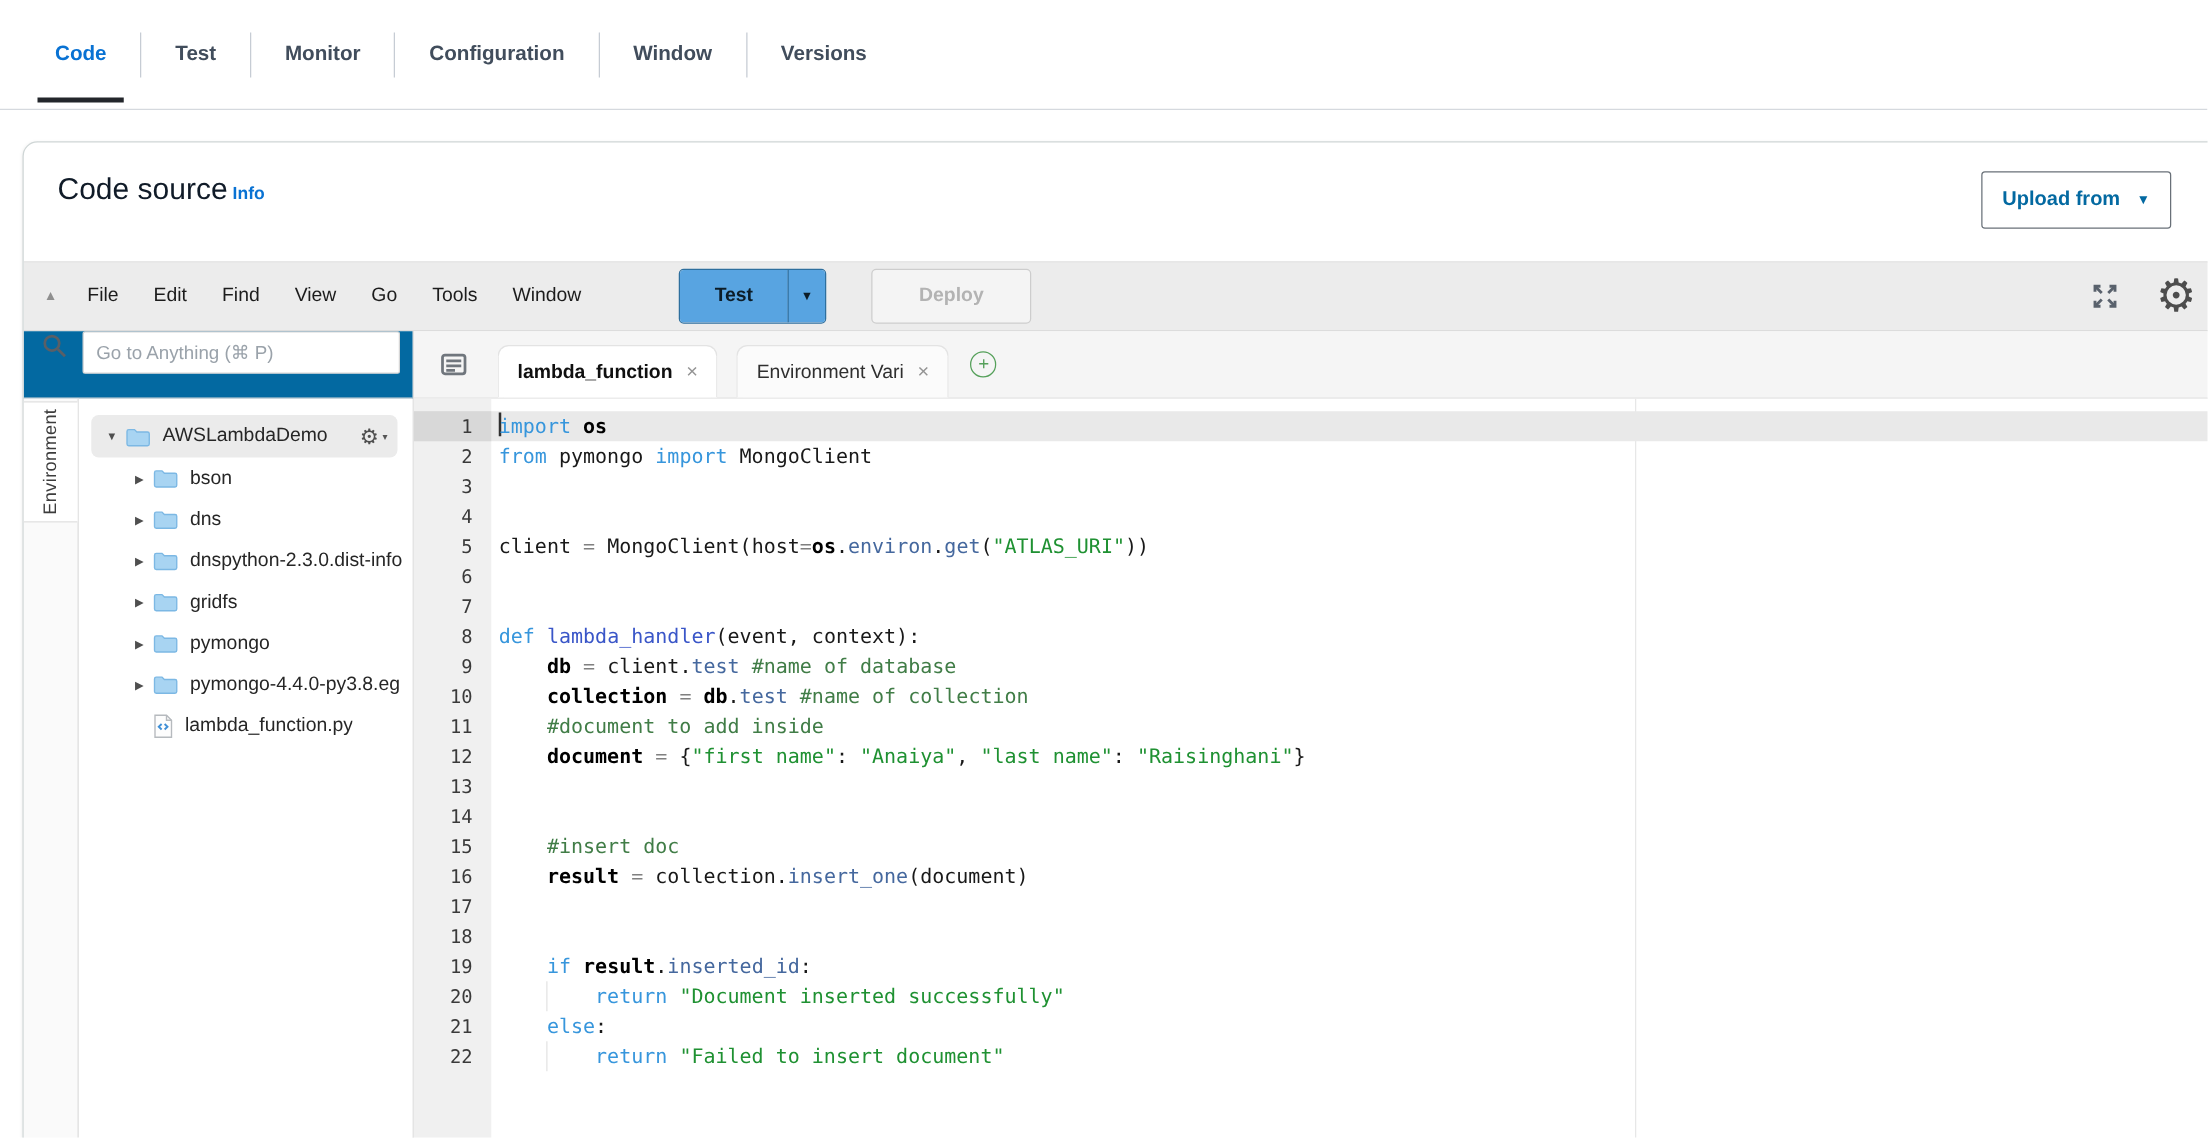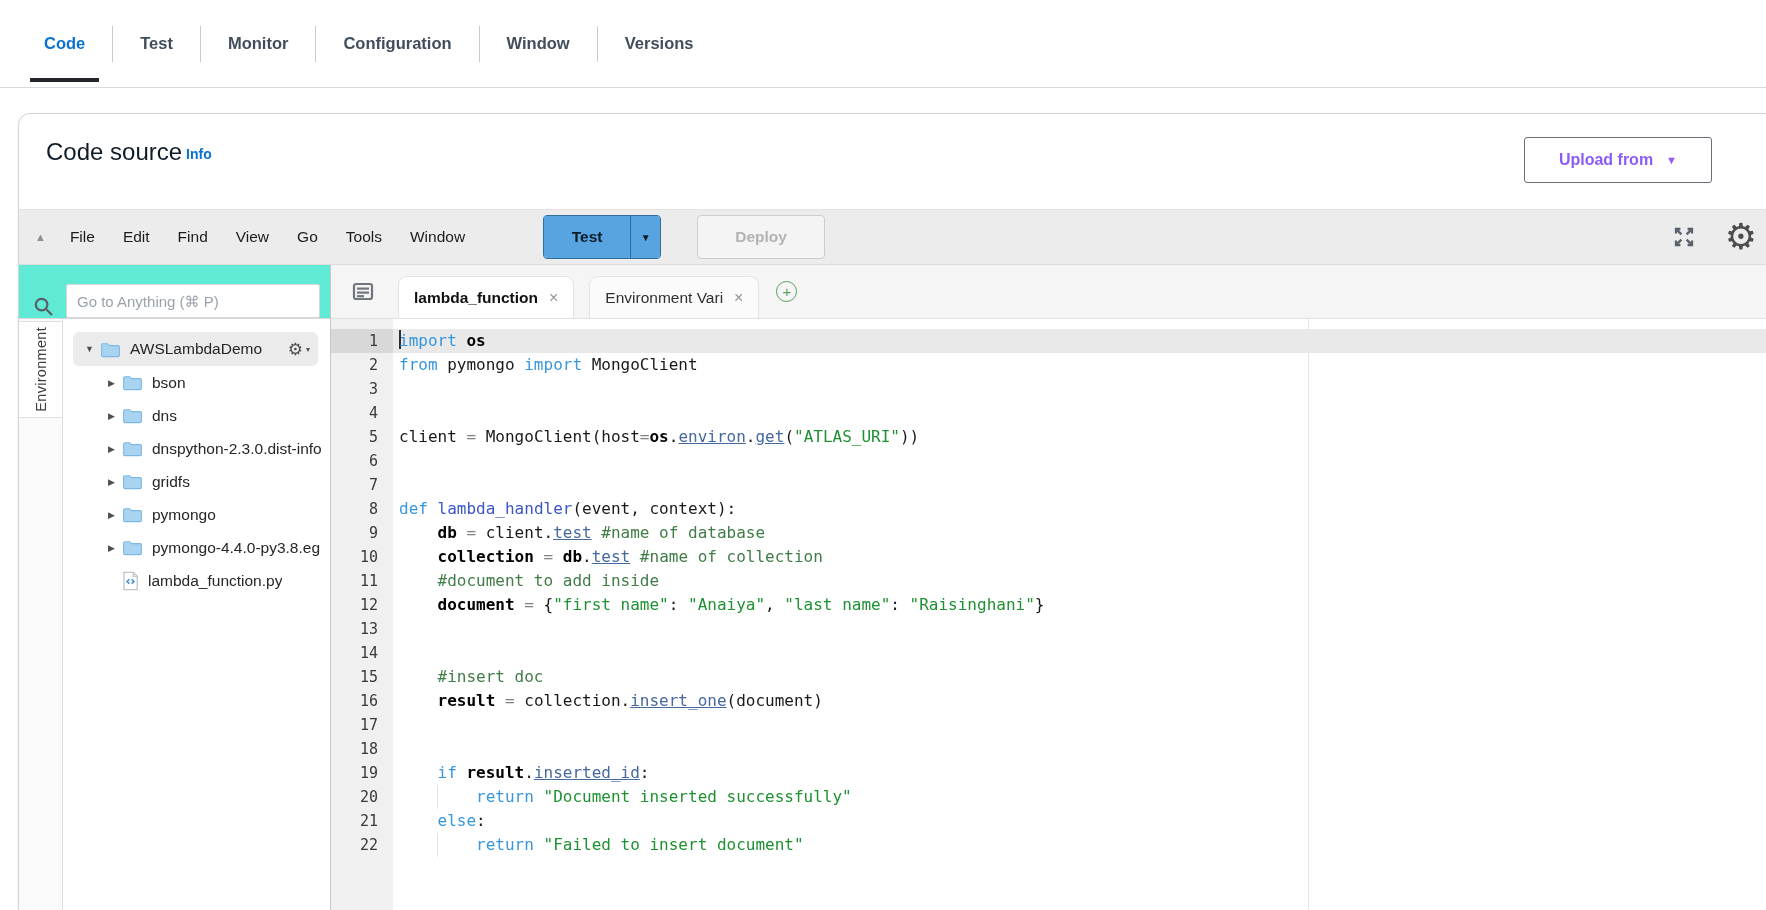--- a/index.html
+++ b/index.html
@@ -25,23 +25,23 @@
   .card { position:absolute; left:18px; top:113px; right:-12px; bottom:-12px;
           background:#fff; border:1px solid #cfd6d6; border-radius:12px;
           overflow:hidden; display:flex; flex-direction:column;
           box-shadow:0 1px 3px rgba(0,0,0,0.08); }
 
   .card-header { height:95px; flex:0 0 auto; position:relative;
                  display:flex; align-items:flex-start; padding:24px 0 0 27px; }
   .cs-title { margin:0; font-size:24px; font-weight:normal; color:#101b28; }
   .info-link { margin-left:4px; margin-top:8px; font-size:14px; font-weight:bold;
                color:var(--c-info-link); text-decoration:none; cursor:pointer; }
-  .upload-btn { position:absolute; right:65px; top:23px; height:46px; padding:0 34px;
+  .upload-btn { position:absolute; right:40px; top:23px; height:46px; padding:0 16px;
                 background:#fff; border:1px solid #697078; border-radius:3px;
-                font-family:inherit; font-weight:bold; font-size:16px; color:#8b5cf6;
+                font-family:inherit; font-weight:bold; font-size:16px; color:#0369a1;
                 display:flex; align-items:center; gap:13px; cursor:pointer; }
   .upload-btn .caret { font-size:11px; }
 
   
   .menubar { height:56px; flex:0 0 auto; background:#ececec;
              border-top:1px solid #e3e3e3; border-bottom:1px solid #dcdcdc;
              display:flex; align-items:center; }
   .menu-collapse { margin:0 10px 0 16px; color:#8f8f8f; font-size:11px; cursor:pointer; }
   .menu-item { margin:0 14px; font-size:15.5px; color:#1c1c1c; cursor:pointer; }
   .test-split { margin-left:64px; display:flex; height:44px;
@@ -55,22 +55,22 @@
                 font-weight:bold; font-size:15.5px; color:#b3b3b3; }
   .mb-spacer { flex:1; }
   .fs-icon { margin-right:28px; display:flex; cursor:pointer; }
   .gear-big { margin-right:20px; font-size:36px; color:#4d4d4d; line-height:1; cursor:pointer; }
 
   
   .workspace { flex:1; display:flex; min-height:0; }
 
   .sidebar { width:312px; flex:0 0 auto; display:flex; flex-direction:column;
              border-right:1px solid #c9c9c9; }
-  .side-top { height:54px; flex:0 0 auto; background:#5eead4; display:flex;
-              align-items:flex-end; border-bottom:1px solid #d9d9d9; }
+  .side-top { height:54px; flex:0 0 auto; background:#0369a1; display:flex;
+              align-items:flex-start; border-bottom:1px solid #d9d9d9; }
   .search-icon { margin-left:13px; display:flex; }
   .goto-input { flex:1; margin:0 10px 0 11px; height:34px; border:1px solid #d6d6d6;
                 border-radius:2px; padding:0 10px; font-family:inherit; font-size:15px;
                 color:#333; background:#fff; outline:none; min-width:0; }
   .goto-input::placeholder { color:#9aa2aa; }
 
   .side-body { flex:1; display:flex; min-height:0; background:#fff; }
   .env-strip { width:44px; flex:0 0 auto; background:#fafafa;
                border-right:1px solid #dedede; position:relative; }
   .env-tab { position:absolute; top:2px; left:0; right:0; height:97px; background:#fff;
@@ -113,21 +113,21 @@
                padding-top:10px; font-family:"DejaVu Sans Mono", monospace; font-size:16px; }
   .gutter-col { position:absolute; left:0; top:0; bottom:0; width:62px; background:#f0f0f0; z-index:0; }
   .print-margin { position:absolute; left:977px; top:0; bottom:0; width:1px; background:#e7e7e7; z-index:0; }
   .cl { position:relative; z-index:1; display:flex; height:24px; line-height:24px; }
   .cl .g { width:62px; flex:0 0 auto; text-align:right; padding-right:15px;
            color:#3a3a3a; font-size:15px; }
   .cl .t { flex:1; white-space:pre; position:relative; padding-left:6px; color:var(--c-plain); }
   .cl.active { background:#e9e9e9; }
   .cl.active .g { background:#d8d8d8; }
   .tok-k { color:var(--c-keyword); }
-  .tok-m { color:var(--c-member);text-decoration:underline; }
+  .tok-m { color:var(--c-member); }
   .tok-f { color:var(--c-fn); }
   .tok-s { color:var(--c-string); }
   .tok-c { color:var(--c-comment); }
   .tok-o { color:var(--c-op); }
   .tok-b { font-weight:bold; color:var(--c-variable); }
   .cursor { display:inline-block; width:2px; height:19px; background:#2f2f2f;
             vertical-align:-3px; margin-right:-2px; }
   .ig { position:absolute; left:44px; top:0; bottom:0; width:1px; background:#e4e4e4; }
 </style>
 </head>

